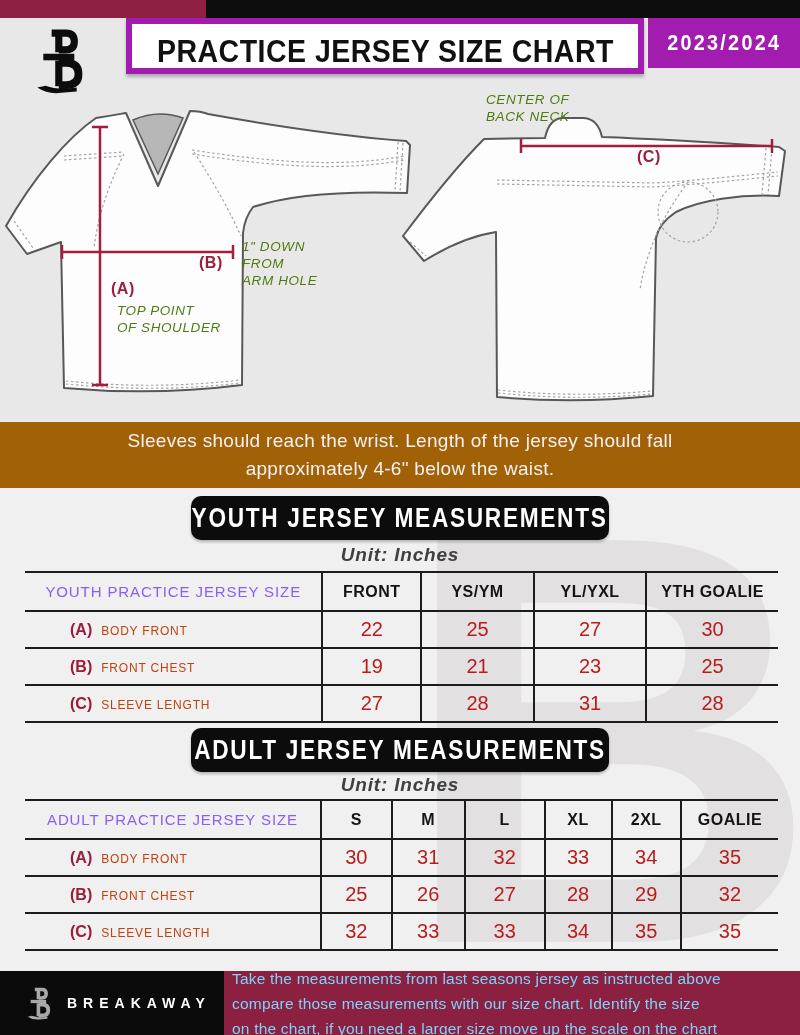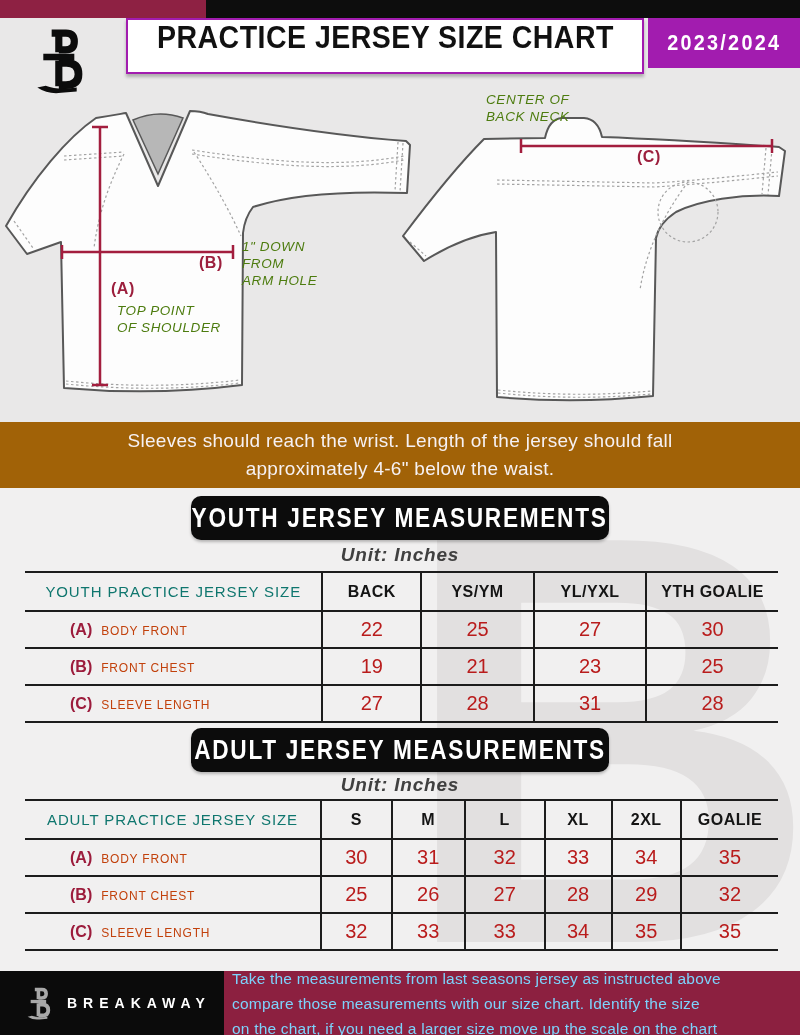--- a/index.html
+++ b/index.html
@@ -14,22 +14,22 @@
     font-size:584px; font-weight:700; line-height:1; color:#e2e0e0;
     font-family:"Liberation Sans",sans-serif; user-select:none;
   }
   .content{position:absolute;inset:0;z-index:1;}
 
   
   .strip-maroon{position:absolute;left:0;top:0;width:206px;height:18px;background:#8e2143;}
   .strip-black{position:absolute;left:206px;top:0;width:594px;height:18px;background:#0d0d0d;}
   .title-banner{
     position:absolute;left:126px;top:18px;width:518px;height:56px;background:#ffffff;
-    border:2px solid #a21caf; box-sizing:border-box;
-    display:flex;align-items:flex-start;justify-content:center;
+    border:6px solid #a21caf; box-sizing:border-box;
+    display:flex;align-items:flex-end;justify-content:center;
     box-shadow:0 3px 3px rgba(0,0,0,0.25);
   }
   .title-banner .t{
     font-size:30px;font-weight:700;color:#111;letter-spacing:.5px;white-space:nowrap;
     transform:scaleX(.95) scaleY(1.05);
   }
   .season-box{
     position:absolute;left:648px;top:18px;width:152px;height:50px;background:#a21caf;
     display:flex;align-items:center;justify-content:center;
   }
@@ -71,21 +71,21 @@
   }
   .tbl-youth{top:571px;} .tbl-adult{top:799px;}
   .meas-table th,.meas-table td{
     border-top:2px solid #1c1c1c;border-bottom:2px solid #1c1c1c;
     border-left:2px solid #1c1c1c;border-right:2px solid #1c1c1c;
     padding:0;height:35px;background:transparent;
   }
   .meas-table tr:first-child th{height:37px;}
   .meas-table th:first-child,.meas-table td:first-child{border-left:none;}
   .meas-table th:last-child,.meas-table td:last-child{border-right:none;}
-  .meas-table .rowhead{font-weight:400;font-size:15px;color:#0f766e;letter-spacing:.9px;text-align:center;}
+  .meas-table .rowhead{font-weight:400;font-size:15px;color:#8b5cf6;letter-spacing:.9px;text-align:center;}
   .meas-table .colhead{font-weight:700;font-size:16px;color:#141414;letter-spacing:.5px;text-align:center;}
   .meas-table .lblcell{text-align:left;padding-left:45px;}
   .meas-table .key{font-weight:700;font-size:16px;color:#9c1c3c;margin-right:9px;}
   .meas-table .lbl{font-size:12px;color:#c2410c;letter-spacing:.8px;text-align:right;}
   .meas-table .val{text-align:center;font-size:20px;color:#b91c1c;}
 
   
   .footer{position:absolute;left:0;top:971px;width:800px;height:64px;display:flex;}
   .footer-black{width:224px;height:100%;background:#0b0b0b;display:flex;align-items:center;flex-shrink:0;}
   .logo-foot{width:30px;height:34px;margin-left:24px;}
@@ -210,21 +210,21 @@
         <colgroup>
           <col style="width: 39.5%;">
           <col style="width: 13.1%;">
           <col style="width: 15%;">
           <col style="width: 14.9%;">
           <col style="width: 17.5%;">
         </colgroup>
         <thead>
           <tr>
             <th class="rowhead">YOUTH PRACTICE JERSEY SIZE</th>
-            <th class="colhead">BACK</th>
+            <th class="colhead">FRONT</th>
             <th class="colhead">YS/YM</th>
             <th class="colhead">YL/YXL</th>
             <th class="colhead">YTH GOALIE</th>
           </tr>
         </thead>
         <tbody>
           <tr>
             <td class="lblcell"><span class="key">(A)</span><span class="lbl">BODY FRONT</span></td>
             <td class="val">22</td>
             <td class="val">25</td>

